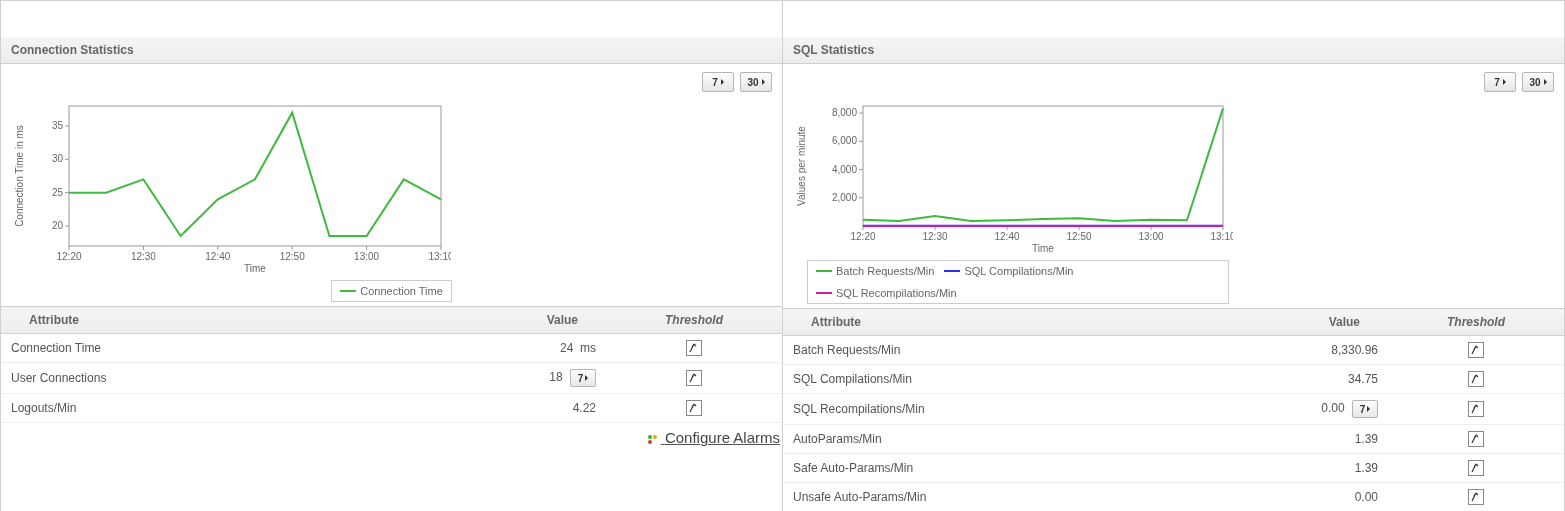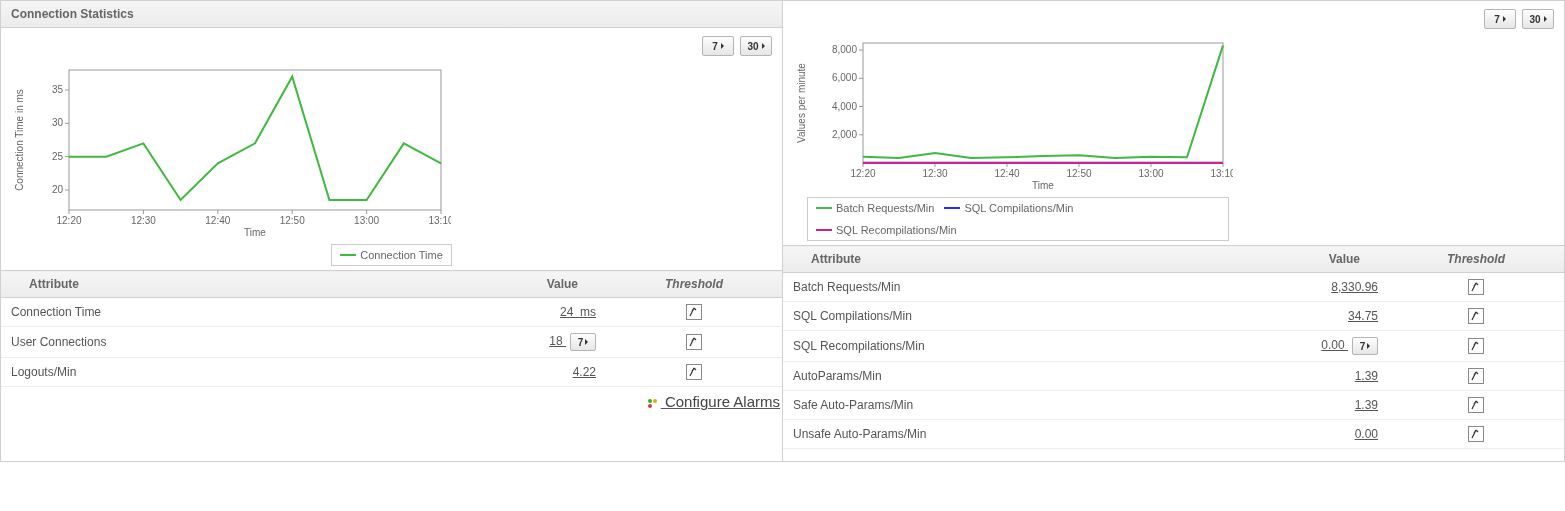--- a/index.html
+++ b/index.html
@@ -1,35 +1,35 @@
 <!DOCTYPE html>
 <html><head>
 <meta charset="utf-8">
 <style>
   html,body{margin:0;padding:0;font-family:Arial,Helvetica,sans-serif;font-size:12px;color:#555;background:#fff;}
   .wrap{display:flex;width:1565px;border:1px solid #d0d0d0;box-sizing:border-box;}
   .panel{flex:1;display:flex;flex-direction:column;border-right:1px solid #d0d0d0;}
   .panel:last-child{border-right:none;}
-  .panel-header{background:linear-gradient(#f5f5f5,#ececec);border-bottom:1px solid #d0d0d0;padding:6px 10px;font-weight:bold;color:#666;}
+  .panel-header{background:linear-gradient(#f5f5f5,#ececec);border-bottom:1px solid #d0d0d0;padding:6px 10px;font-weight:bold;color:#666;margin-top:36px;}
   .chart-area{padding:8px 10px 4px 10px;}
   .range-btns{display:flex;justify-content:flex-end;gap:6px;margin-bottom:4px;}
   .btn-range{background:linear-gradient(#fdfdfd,#e6e6e6);border:1px solid #b5b5b5;border-radius:2px;height:18px;min-width:22px;padding:0 4px;font-size:10px;font-weight:bold;color:#333;display:inline-flex;align-items:center;justify-content:center;cursor:pointer;position:relative;}
   .btn-range .tri{width:0;height:0;border-left:3px solid #333;border-top:3px solid transparent;border-bottom:3px solid transparent;margin-left:3px;}
   .inline-btn{background:linear-gradient(#fdfdfd,#e6e6e6);border:1px solid #b5b5b5;border-radius:2px;height:16px;min-width:18px;padding:0 3px;font-size:10px;font-weight:bold;color:#333;display:inline-flex;align-items:center;justify-content:center;cursor:pointer;margin-left:4px;vertical-align:middle;}
   .inline-btn .tri{width:0;height:0;border-left:3px solid #333;border-top:3px solid transparent;border-bottom:3px solid transparent;margin-left:2px;}
   svg{display:block;}
   .legend-box{border:1px solid #ccc;padding:4px 8px;font-size:11px;color:#666;margin:4px auto 0 auto;display:flex;flex-wrap:wrap;gap:10px;align-items:center;}
   .legend-item{display:flex;align-items:center;gap:4px;}
   .legend-line{width:16px;height:0;border-top:2px solid;flex:none;}
   table.data{width:100%;border-collapse:collapse;}
   table.data th{background:linear-gradient(#f5f5f5,#ececec);border-top:1px solid #d0d0d0;border-bottom:1px solid #d0d0d0;padding:6px 28px;font-weight:bold;color:#666;text-align:left;}
   table.data th.val{text-align:right;width:120px;}
   table.data th.thr{text-align:center;width:120px;font-style:italic;}
   table.data td{border-bottom:1px solid #eee;padding:6px 10px;color:#555;}
-  table.data td.val{text-align:right;white-space:nowrap;text-decoration:underline;}
+  table.data td.val{text-align:right;white-space:nowrap;}
   table.data td.thr{text-align:center;}
   .thr-icon{display:inline-block;width:14px;height:14px;border:1px solid #888;background:#fff;position:relative;cursor:pointer;vertical-align:middle;}
   .thr-icon svg{position:absolute;top:1px;left:1px;}
   .footer-link{text-align:right;padding:6px 2px;font-size:15px;text-decoration:underline;}
   .footer-link a{color:#444;cursor:pointer;}
   .alarm-dots{display:inline-block;vertical-align:middle;margin-right:4px;}
   .axis-text{font-size:10px;fill:#666;}
   .axis-title{font-size:10px;fill:#666;}
   .plot-border{stroke:#999;stroke-width:1;fill:none;}
 </style>
@@ -126,20 +126,21 @@
             <circle cx="3" cy="3" r="2" fill="#2cb52c"></circle>
             <circle cx="8" cy="3" r="2" fill="#e0b000"></circle>
             <circle cx="3" cy="8" r="2" fill="#d83a3a"></circle>
           </svg>
       </span>
       <a>Configure Alarms</a>
     </div>
   </div>
 
   <div class="panel">
+    <div class="panel-header">SQL Statistics</div>
 
     <div class="chart-area">
       <div class="range-btns">
         <span class="btn-range">
             <span>7</span>
             <span class="tri"></span>
           </span>
         <span class="btn-range">
             <span>30</span>
             <span class="tri"></span>

